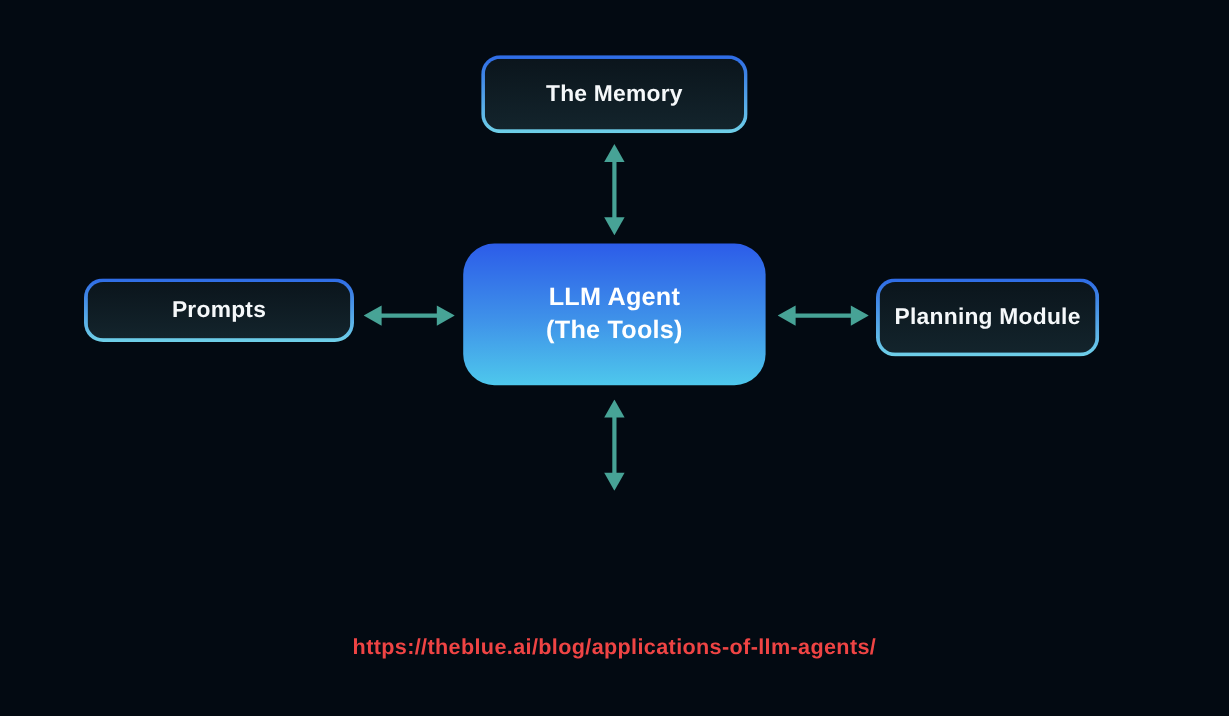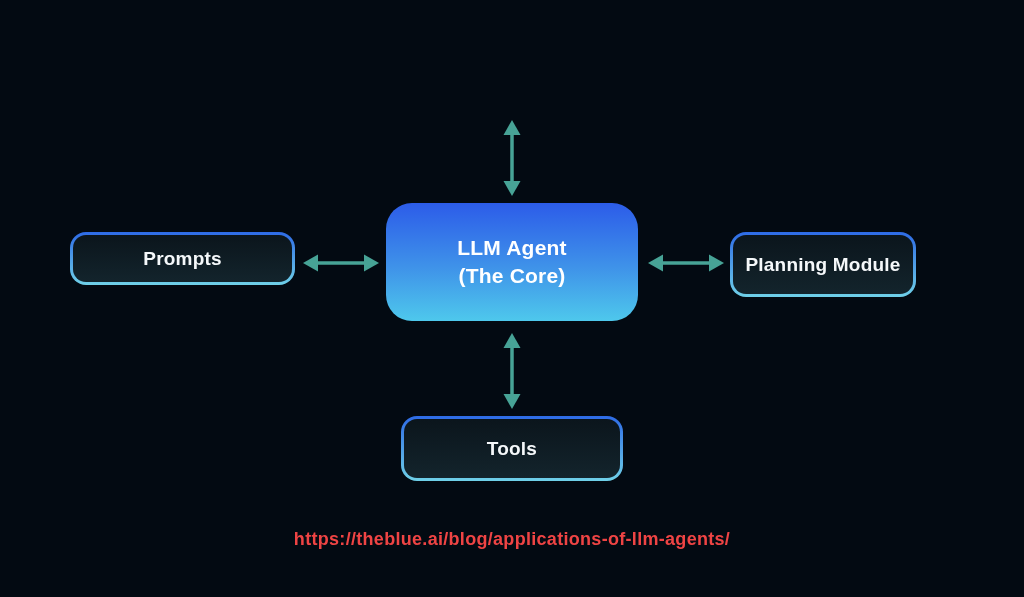--- a/index.html
+++ b/index.html
@@ -69,37 +69,37 @@
     font-size: 18px;
     font-weight: bold;
     letter-spacing: 0.3px;
   }
 </style>
 </head>
 <body>
 
 <div class="stage">
 
+  <div class="node node-memory">
+    <span>The Memory</span>
+  </div>
 
   <div class="node node-prompts">
     <span>Prompts</span>
   </div>
 
   <div class="node-core">
     <span>LLM Agent</span>
-    <span>(The Core)</span>
+    <span>(The Tools)</span>
   </div>
 
   <div class="node node-planning">
     <span>Planning Module</span>
   </div>
 
-  <div class="node node-tools">
-    <span>Tools</span>
-  </div>
 
   <svg class="arrow arrow-top" width="26" height="76" viewBox="0 0 26 76">
     <line x1="13" y1="12" x2="13" y2="64" stroke="#47a396" stroke-width="3.5"></line>
     <polygon points="13,0 4.5,15 21.5,15" fill="#47a396"></polygon>
     <polygon points="13,76 4.5,61 21.5,61" fill="#47a396"></polygon>
   </svg>
 
   <svg class="arrow arrow-bottom" width="26" height="76" viewBox="0 0 26 76">
     <line x1="13" y1="12" x2="13" y2="64" stroke="#47a396" stroke-width="3.5"></line>
     <polygon points="13,0 4.5,15 21.5,15" fill="#47a396"></polygon>

